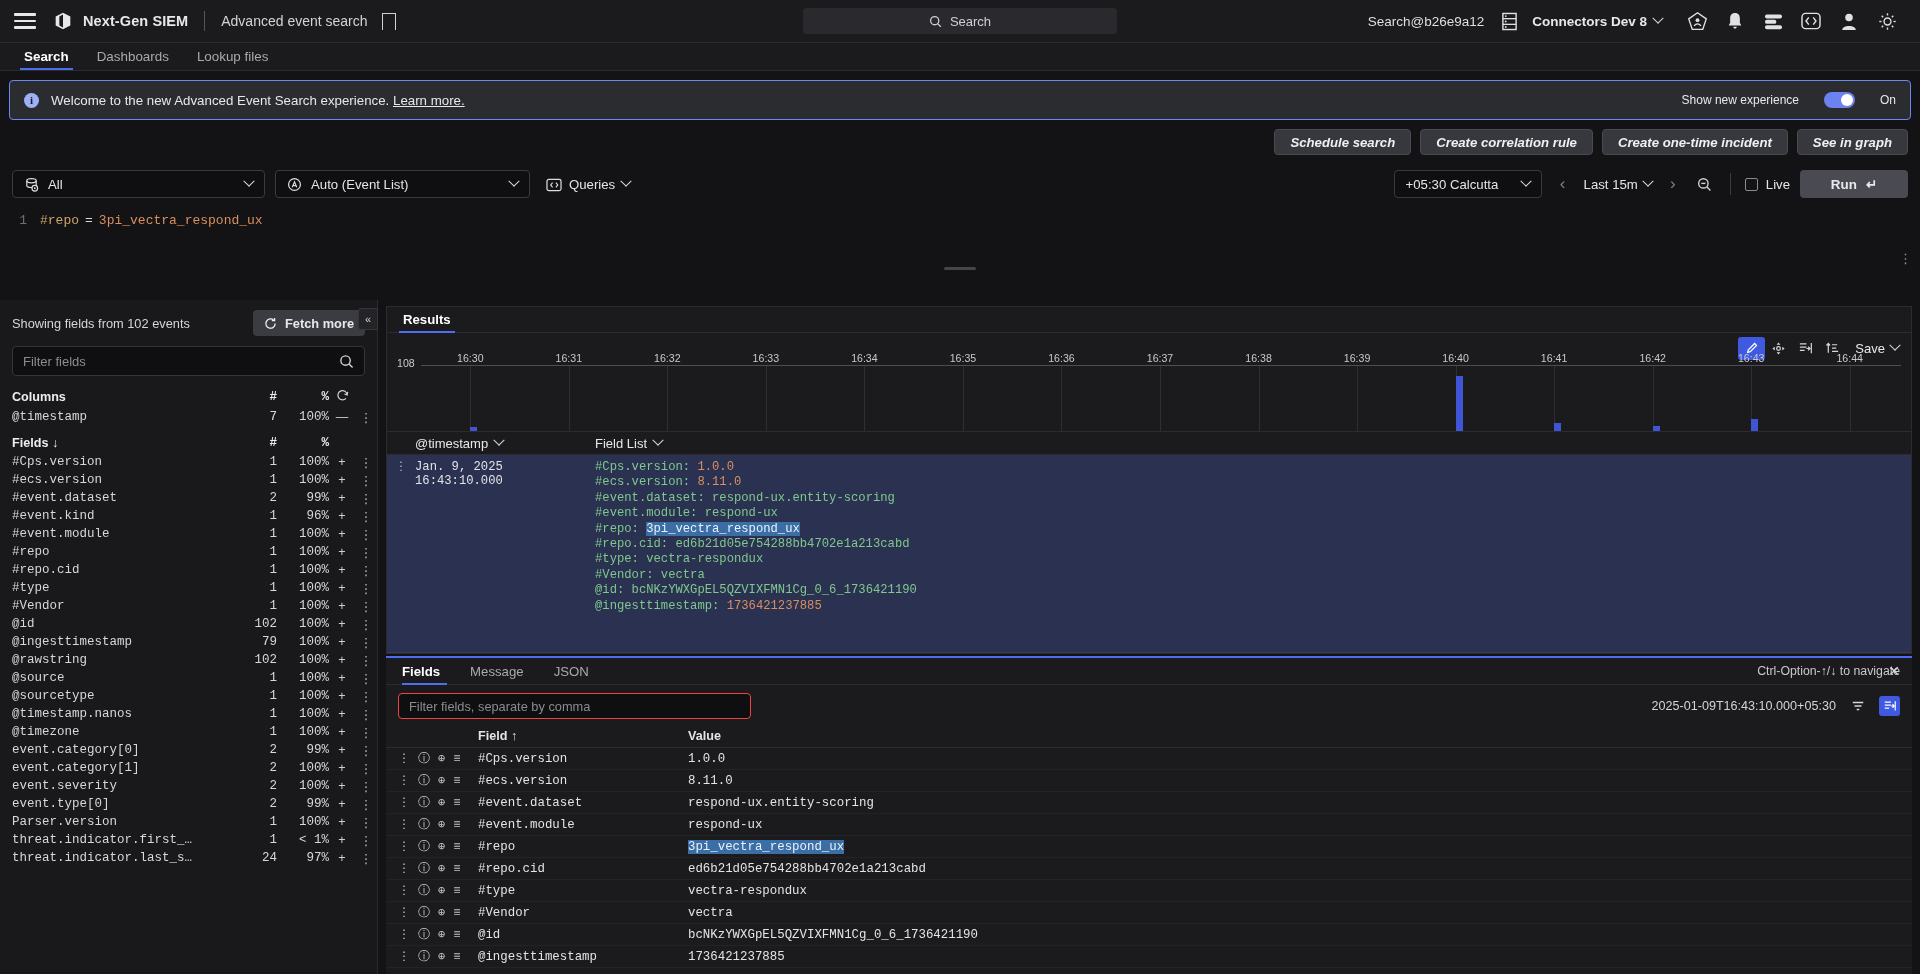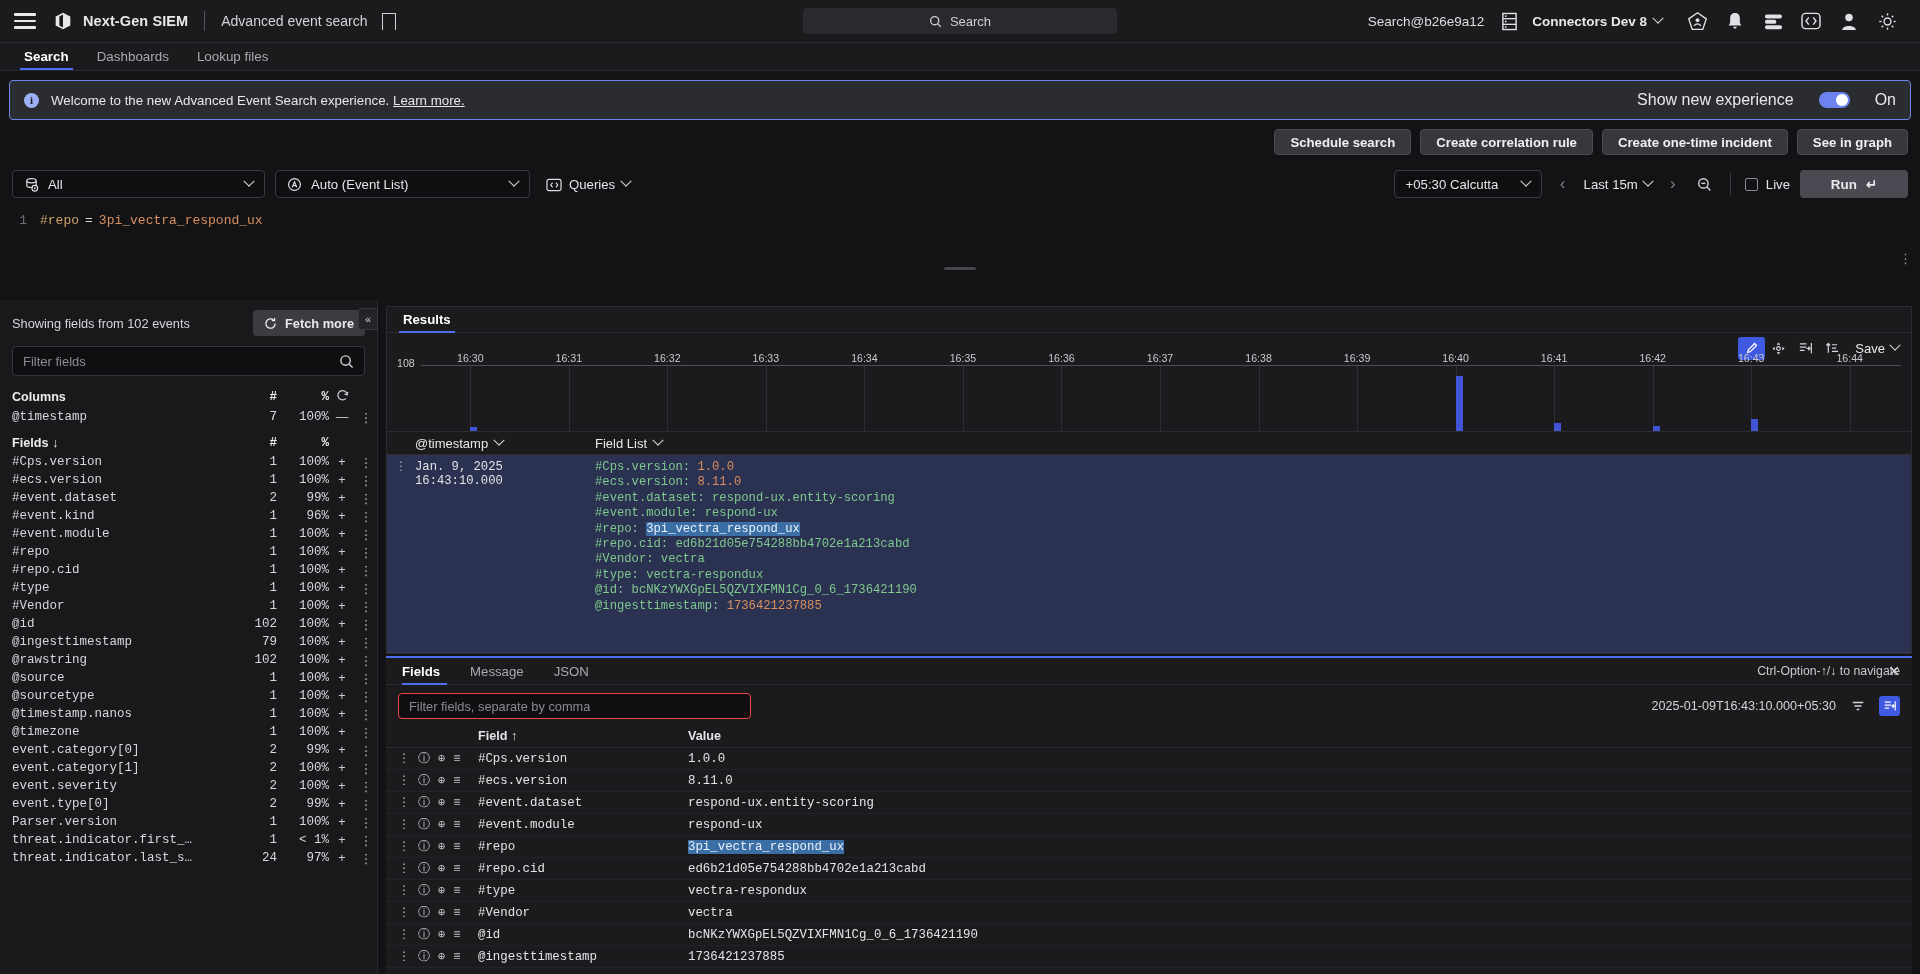--- a/index.html
+++ b/index.html
@@ -50,28 +50,28 @@
   
   #banner {
     margin:9px 9px 0 9px; height:40px; background:#2b2c30;
     border:1px solid #6e86f0; border-radius:4px;
     display:flex; align-items:center; padding:0 14px;
   }
   .info-dot { width:15px; height:15px; border-radius:50%; background:#9db0f7; color:#1b1b1d;
       font-size:11px; font-weight:bold; display:flex; align-items:center; justify-content:center; font-family:"Liberation Serif",serif;}
   .banner-text { margin-left:12px; font-size:13.3px; color:#e6e7ea; }
   .banner-text a { color:#e6e7ea; text-decoration:underline; }
-  .banner-right { margin-left:auto; display:flex; align-items:center; gap:25px; font-size:16px; }
+  .banner-right { margin-left:auto; display:flex; align-items:center; gap:25px; font-size:12px; }
   .toggle { width:31px; height:16px; border-radius:8px; background:#6c83ef; position:relative; cursor:pointer; }
   .toggle:after { content:""; position:absolute; top:2px; right:2px; width:12px; height:12px; border-radius:50%; background:#fff; }
 
   
   #actions { height:44px; display:flex; align-items:center; justify-content:flex-end; gap:9px; padding:0 12px; }
   .btn { height:26px; background:#37383d; border:1px solid #4a4b51; border-radius:4px;
-      padding:0 15px; display:flex; align-items:center; font-size:13.2px; font-weight:bold; color:#f0f0f2; cursor:pointer; }
+      padding:0 15px; display:flex; align-items:center; font-size:13.2px; font-weight:bold; color:#f0f0f2; cursor:pointer;font-style:italic; }
 
   
   #qtool { height:40px; display:flex; align-items:center; padding:0 12px; gap:10px; }
   .select {
     height:28px; background:#0f0f11; border:1px solid #3a3b40; border-radius:4px;
     display:flex; align-items:center; padding:0 11px; gap:9px; font-size:13.2px; color:#e4e5e8; cursor:pointer;
   }
   .select .sp { margin-left:auto; }
   .sel-all { width:253px; }
   .sel-auto { width:255px; }
@@ -690,22 +690,22 @@
       <div class="evrow">
         <div class="ev-c1">⋮</div>
         <div class="ev-c2">Jan. 9, 2025 16:43:10.000</div>
         <div class="ev-c3" id="evfields">
             <div><span class="k">#Cps.version:</span> <span class="v-num">1.0.0</span></div>
             <div><span class="k">#ecs.version:</span> <span class="v-num">8.11.0</span></div>
             <div><span class="k">#event.dataset:</span> <span class="v-str">respond-ux.entity-scoring</span></div>
             <div><span class="k">#event.module:</span> <span class="v-str">respond-ux</span></div>
             <div><span class="k">#repo:</span> <span class="v-sel">3pi_vectra_respond_ux</span></div>
             <div><span class="k">#repo.cid:</span> <span class="v-str">ed6b21d05e754288bb4702e1a213cabd</span></div>
+            <div><span class="k">#type:</span> <span class="v-str">vectra-respondux</span></div>
             <div><span class="k">#Vendor:</span> <span class="v-str">vectra</span></div>
-            <div><span class="k">#type:</span> <span class="v-str">vectra-respondux</span></div>
             <div><span class="k">@id:</span> <span class="v-str">bcNKzYWXGpEL5QZVIXFMN1Cg_0_6_1736421190</span></div>
             <div><span class="k">@ingesttimestamp:</span> <span class="v-num">1736421237885</span></div>
           </div>
       </div>
     </div>
 
     <div id="detail">
       <div class="dtabs">
         <div class="dtab active">Fields</div>
         <div class="dtab">Message</div>

